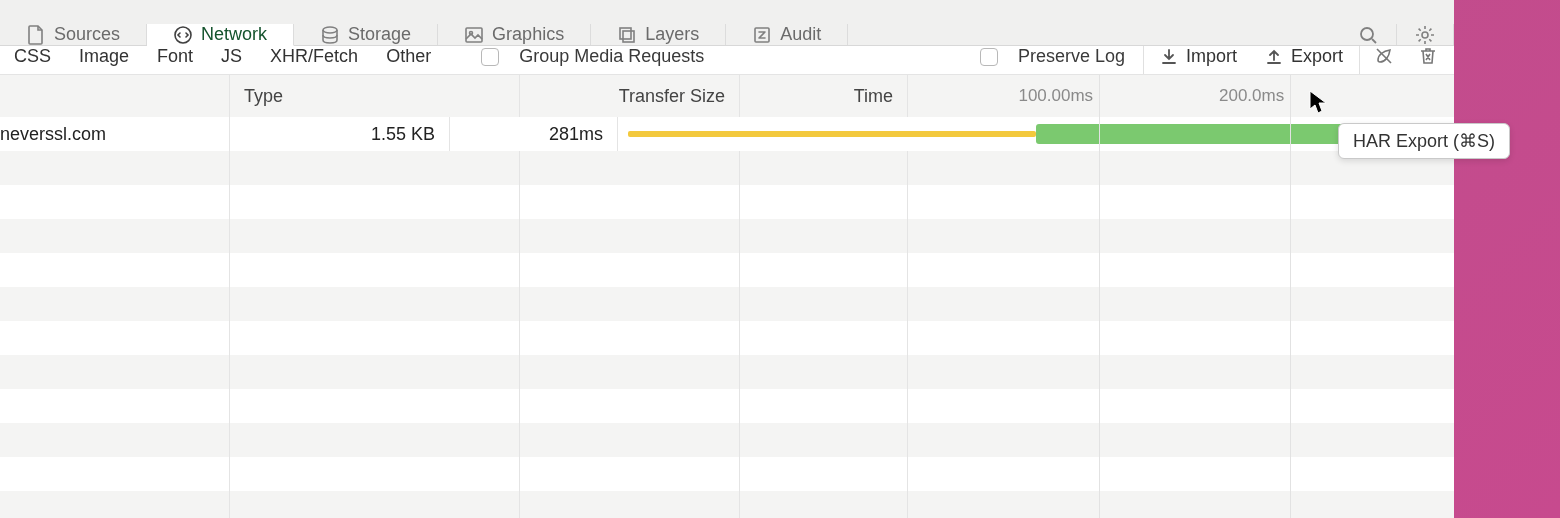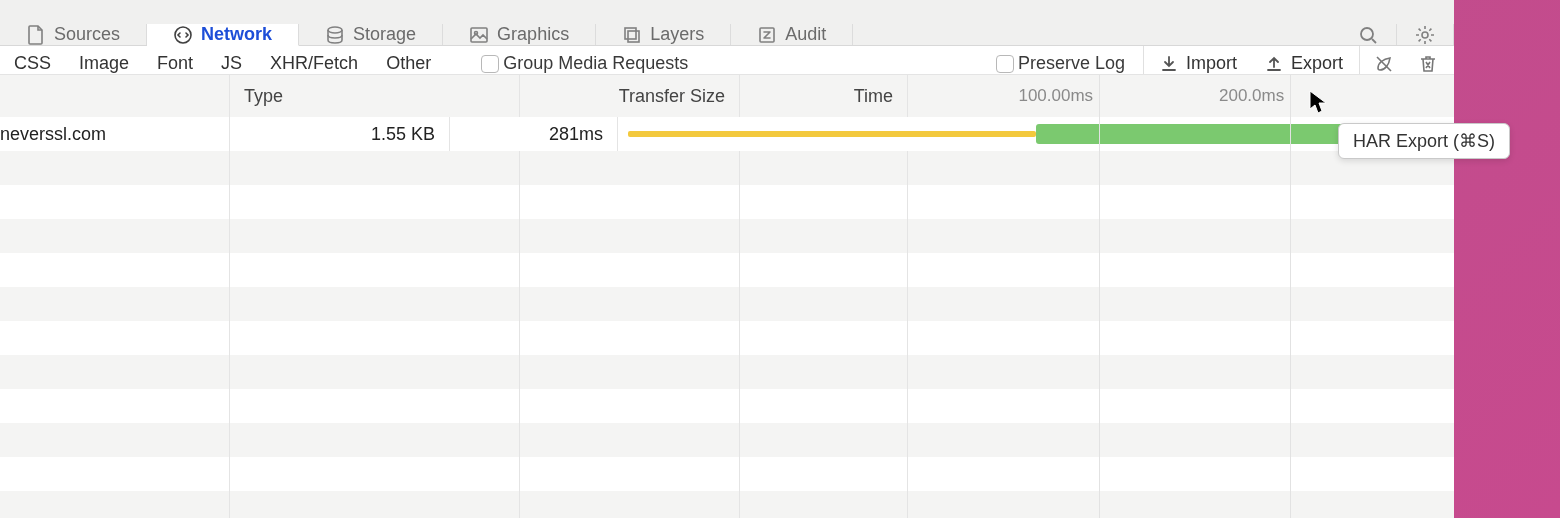--- a/index.html
+++ b/index.html
@@ -32,51 +32,50 @@
     gap: 8px;
     padding: 0 26px;
     color: #6b6b6b;
     border-right: 1px solid #dcdcdc;
     cursor: pointer;
     white-space: nowrap;
     margin-top: 24px;
   }
   .tab.active {
     background: #fff;
-    color: #1d4ed8;
+    color: #14532d;
     border-bottom: 1px solid #fff;
     margin-bottom: -1px;
-    font-weight: bold;
   }
   .tab .icon { width: 20px; height: 20px; display:inline-flex; align-items:center; justify-content:center; }
   .tabs-right {
     margin-left: auto;
     display: flex;
   }
   .tabs-right .tab { padding: 0 18px; }
   
   .toolbar {
     display: flex;
-    align-items: flex-end;
+    align-items: flex-start;
     height: 50px;
     padding: 0 4px 0 0;
     border-bottom: 1px solid #e4e4e4;
     color: #3a3a3a;
     gap: 0;
   }
   .filter {
     padding: 0 14px;
     cursor: pointer;
     color: #333;
   }
   .toolbar-gap { flex: 1; }
   .checkbox {
     display: flex;
     align-items: center;
-    gap: 4px;
+    gap: 20px;
     padding: 0 16px;
     cursor: pointer;
   }
   .checkbox .box {
     width: 18px; height: 18px;
     border: 1.5px solid #b8b8b8;
     border-radius: 4px;
     background: #fff;
   }
   .tool-btn {

